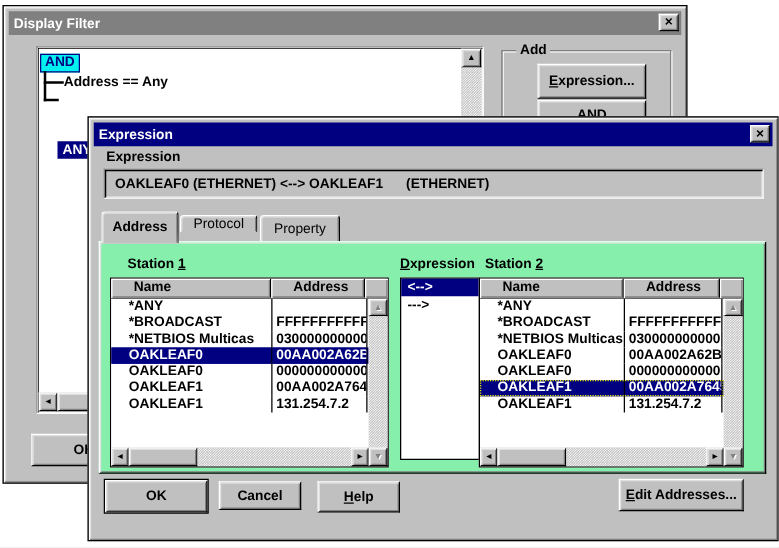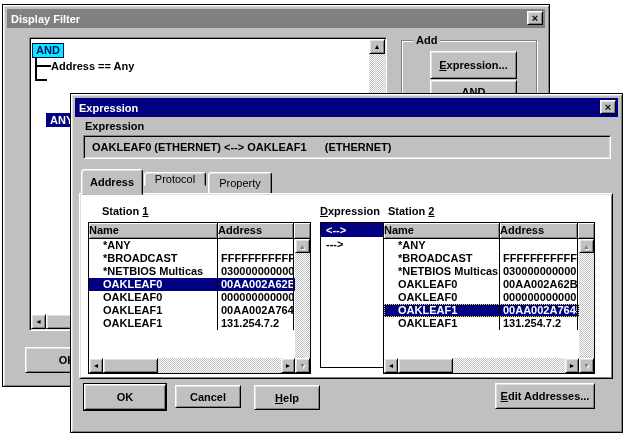--- a/index.html
+++ b/index.html
@@ -61,33 +61,33 @@
   .ex-label{position:absolute;left:14px;top:26px;}
   .ex-field{position:absolute;left:12px;top:41px;right:11px;height:24px;background:#c0c0c0;
             display:flex;align-items:center;padding-left:8px;white-space:pre;overflow:hidden;}
   .tab{position:absolute;background:#c0c0c0;border:1px solid;border-color:#fff #000 transparent #fff;
        border-radius:3px 3px 0 0;box-shadow:inset 1px 1px 0 #dfdfdf, inset -1px 0 0 #808080;
        display:flex;align-items:center;justify-content:center;box-sizing:border-box;}
   .tab-active{left:10px;top:75px;width:62px;height:26px;z-index:3;}
   .tab-b{left:73px;top:78px;width:62px;height:14px;font-weight:normal;}
   .tab-c{left:137px;top:78px;width:64px;height:22px;font-weight:normal;}
   .tabpage{position:absolute;left:8px;top:99px;width:534px;height:186px;box-sizing:border-box;
-           background:#ffffff;border:1px solid;border-color:#fff #000 #000 #fff;
+           background:#86efac;border:1px solid;border-color:#fff #000 #000 #fff;
            box-shadow:inset 1px 1px 0 #dfdfdf, inset -1px -1px 0 #808080;z-index:2;}
 
   .s1-label{position:absolute;left:22px;top:11px;}
   .dir-label{position:absolute;left:240px;top:11px;}
   .s2-label{position:absolute;left:308px;top:11px;}
 
   .grid-list{position:absolute;background:#fff;border:1px solid #000;box-sizing:border-box;}
   .gl-s1{left:8px;top:28px;width:223px;height:152px;}
   .gl-s2{left:303px;top:28px;width:212px;height:152px;}
   .grid-hdr{position:absolute;left:0;top:0;right:0;height:15px;display:flex;border-bottom:1px solid #000;background:#c0c0c0;}
   .hdr-cell{box-shadow:inset 1px 1px 0 #fff, inset -1px -1px 0 #808080;background:#c0c0c0;
-            padding-left:0;line-height:14px;box-sizing:border-box;overflow:hidden;white-space:nowrap;}
+            padding-left:18px;line-height:14px;box-sizing:border-box;overflow:hidden;white-space:nowrap;}
   .hdr-name{border-right:1px solid #000;}
   .hdr-addr{border-right:1px solid #000;}
   .hdr-spare{flex:1;}
   .gl-s1 .hdr-name,.gl-s1 .col-name{width:129px;}
   .gl-s1 .hdr-addr,.gl-s1 .col-addr{width:76px;}
   .gl-s2 .hdr-name,.gl-s2 .col-name{width:116px;}
   .gl-s2 .hdr-addr,.gl-s2 .col-addr{width:78px;}
   .grid-body{position:absolute;left:0;top:16px;right:15px;bottom:15px;overflow:hidden;background:#fff;}
   .grid-row{display:flex;height:13px;line-height:13px;}
   .col-name{border-right:1px solid #000;padding-left:14px;overflow:hidden;white-space:nowrap;box-sizing:border-box;flex:none;}

